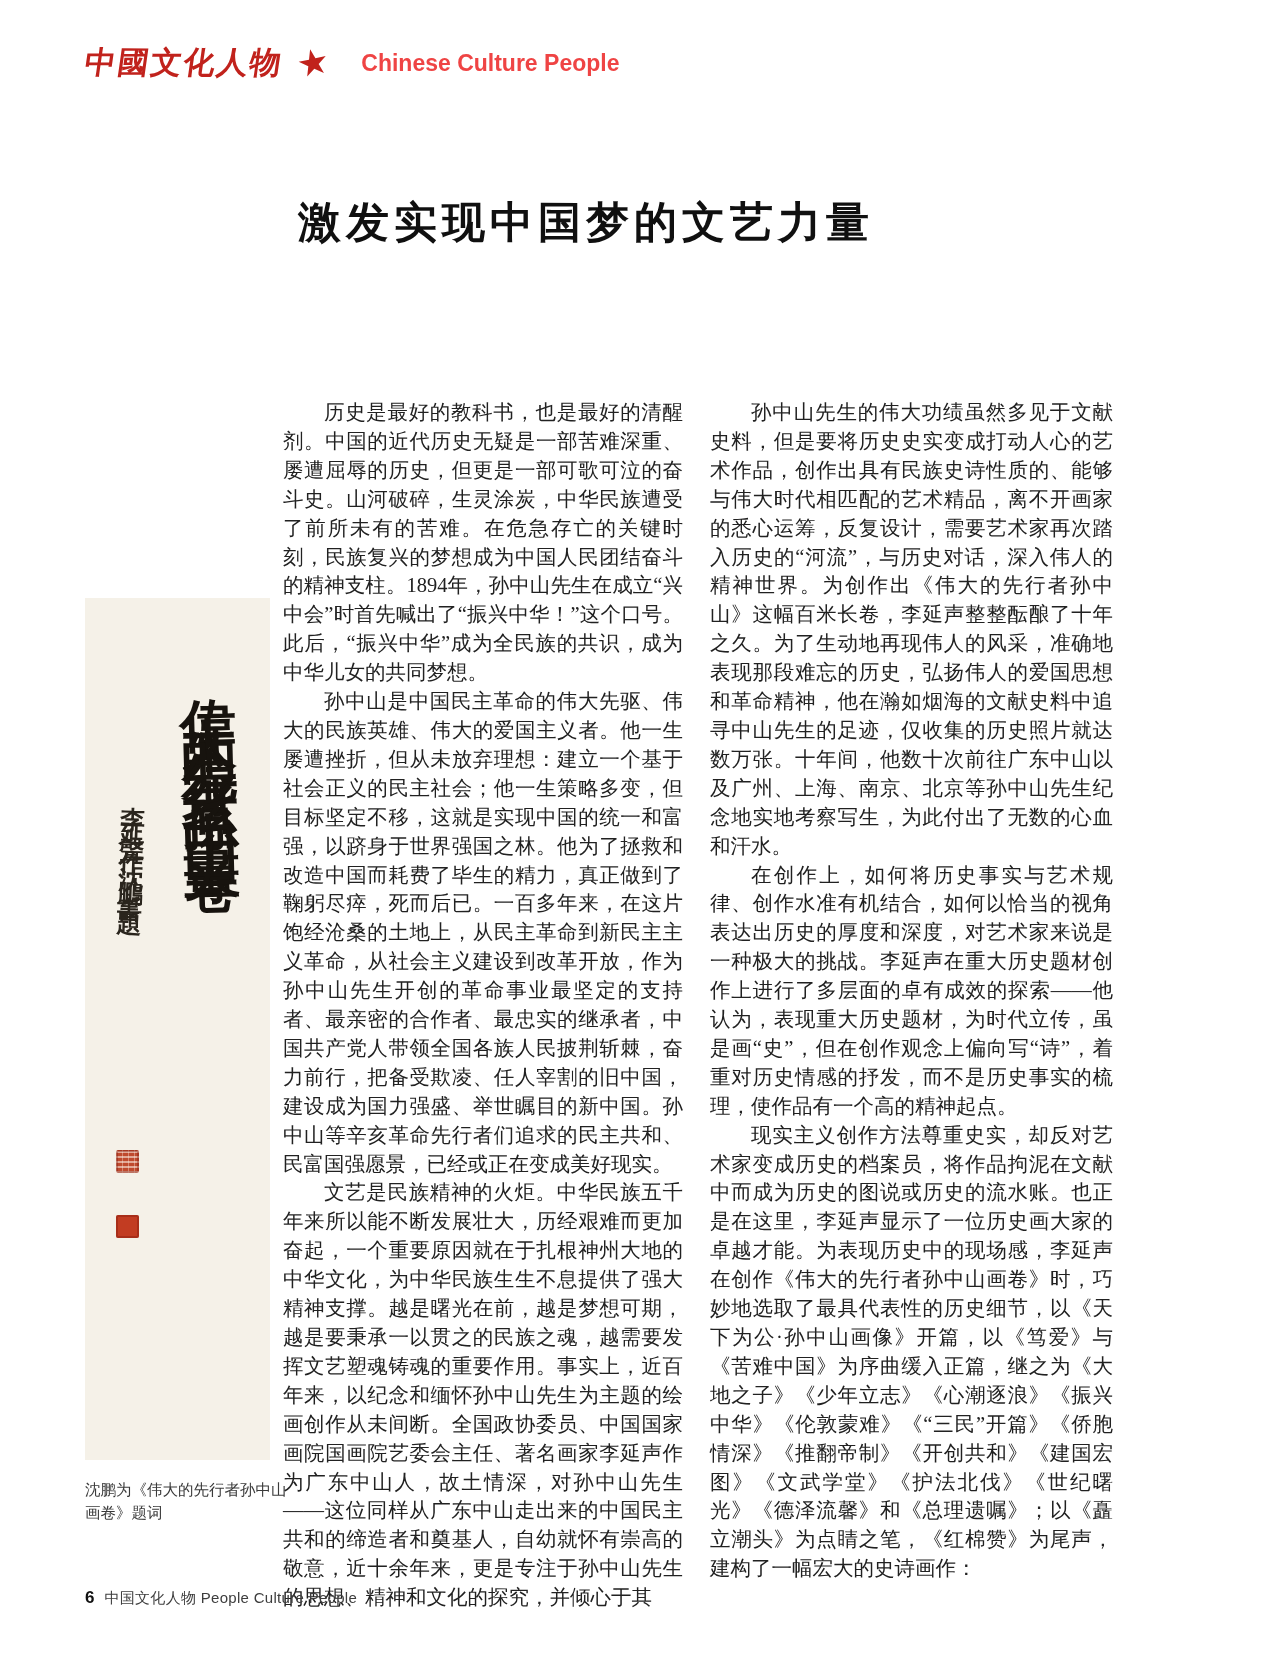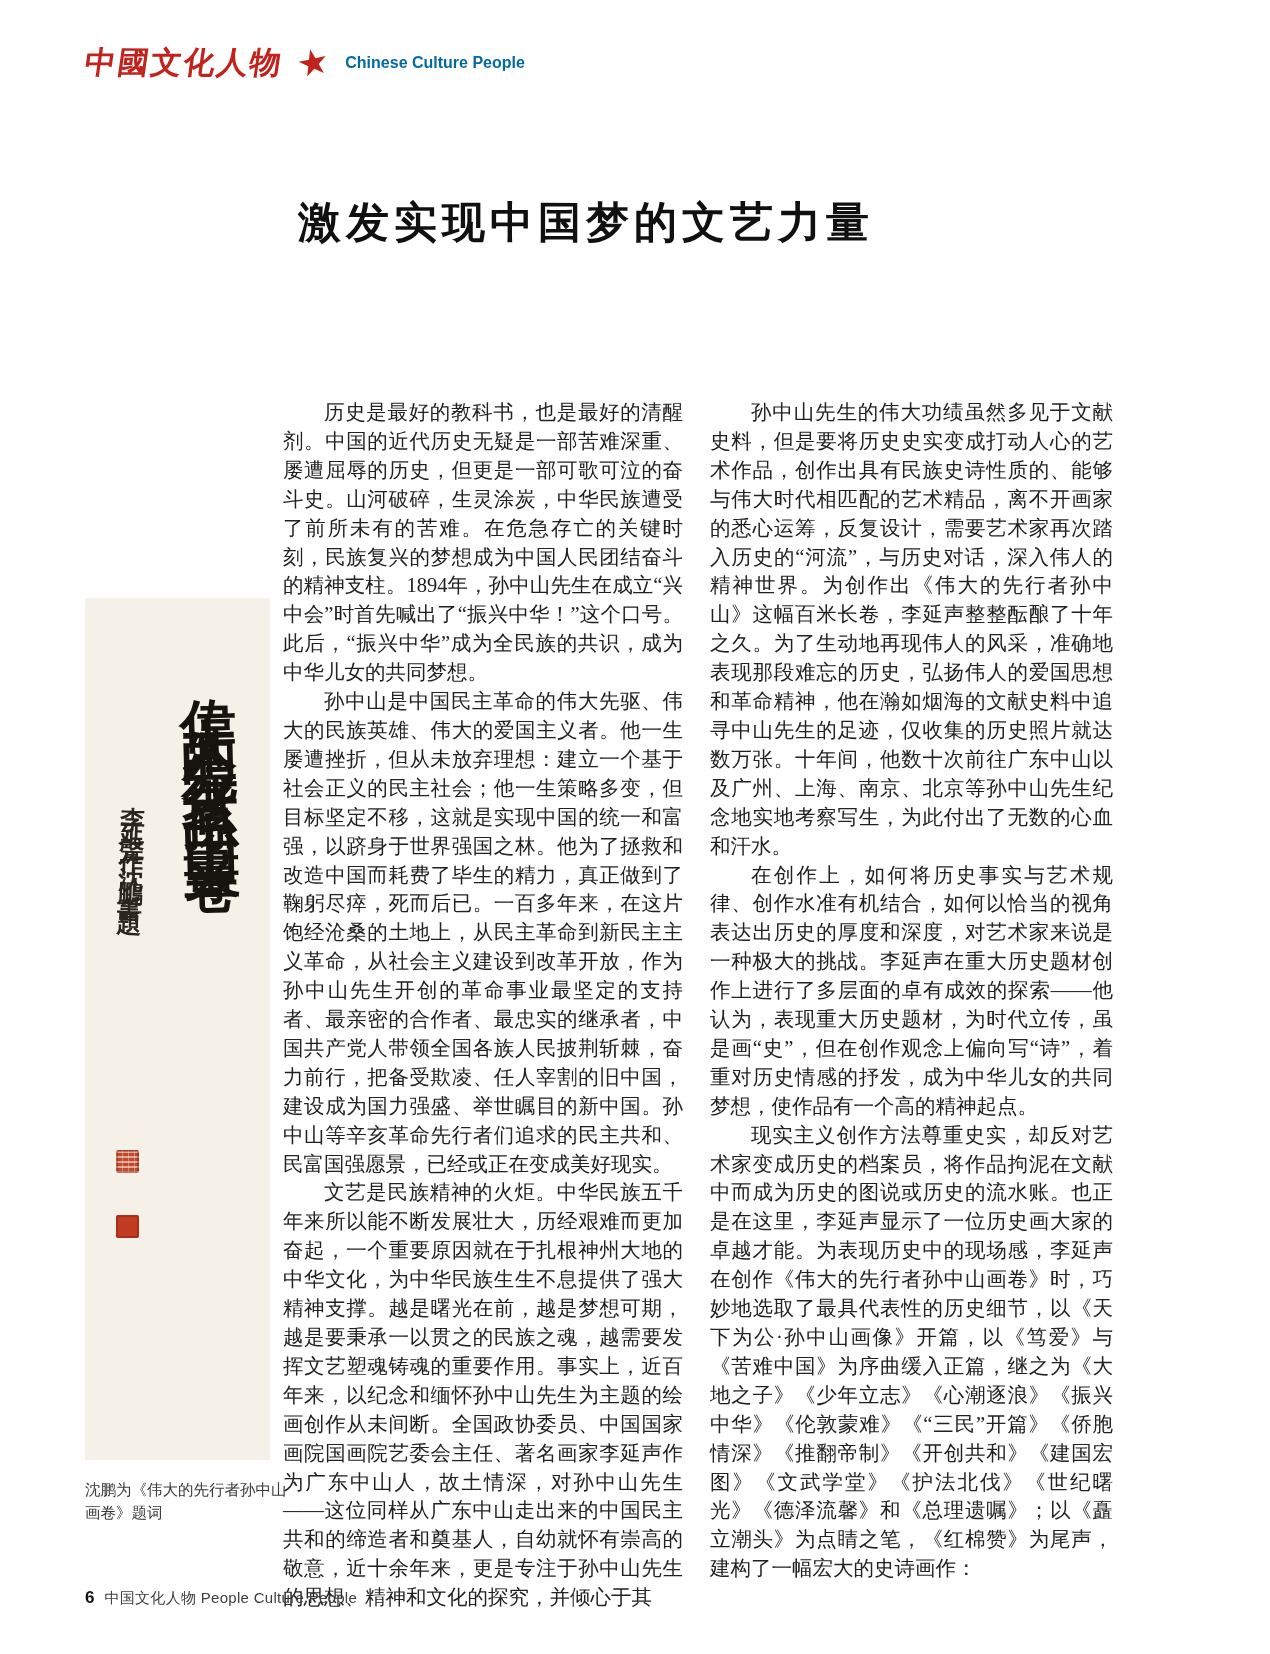--- a/index.html
+++ b/index.html
@@ -24,23 +24,23 @@
     letter-spacing:2px;
     font-family:"DejaVu Serif", serif;
     white-space:nowrap;
   }
   .logo-star{
     font-size:36px;color:#c1221c;line-height:1;
     transform:rotate(-12deg);
     margin-left:2px;
   }
   .logo-en{
-    font-size:16px;font-weight:700;color:#0369a1;
+    font-size:23px;font-weight:700;color:#ef4444;
     font-family:"Liberation Sans", sans-serif;
-    margin-left:4px;white-space:nowrap;
+    margin-left:20px;white-space:nowrap;
   }
   
   .title{
     position:absolute;left:298px;top:188px;width:640px;
     font-weight:700;color:#101010;
     font-size:43px;line-height:70px;
     font-family:"Liberation Serif", serif;
   }
   .title .t2{letter-spacing:5px;}
   
@@ -124,21 +124,21 @@
   <div class="cal-caption">沈鹏为《伟大的先行者孙中山画卷》题词</div>
 
   <div class="col col-left">
     <p>历史是最好的教科书，也是最好的清醒剂。中国的近代历史无疑是一部苦难深重、屡遭屈辱的历史，但更是一部可歌可泣的奋斗史。山河破碎，生灵涂炭，中华民族遭受了前所未有的苦难。在危急存亡的关键时刻，民族复兴的梦想成为中国人民团结奋斗的精神支柱。1894年，孙中山先生在成立“兴中会”时首先喊出了“振兴中华！”这个口号。此后，“振兴中华”成为全民族的共识，成为中华儿女的共同梦想。</p>
     <p>孙中山是中国民主革命的伟大先驱、伟大的民族英雄、伟大的爱国主义者。他一生屡遭挫折，但从未放弃理想：建立一个基于社会正义的民主社会；他一生策略多变，但目标坚定不移，这就是实现中国的统一和富强，以跻身于世界强国之林。他为了拯救和改造中国而耗费了毕生的精力，真正做到了鞠躬尽瘁，死而后已。一百多年来，在这片饱经沧桑的土地上，从民主革命到新民主主义革命，从社会主义建设到改革开放，作为孙中山先生开创的革命事业最坚定的支持者、最亲密的合作者、最忠实的继承者，中国共产党人带领全国各族人民披荆斩棘，奋力前行，把备受欺凌、任人宰割的旧中国，建设成为国力强盛、举世瞩目的新中国。孙中山等辛亥革命先行者们追求的民主共和、民富国强愿景，已经或正在变成美好现实。</p>
     <p>文艺是民族精神的火炬。中华民族五千年来所以能不断发展壮大，历经艰难而更加奋起，一个重要原因就在于扎根神州大地的中华文化，为中华民族生生不息提供了强大精神支撑。越是曙光在前，越是梦想可期，越是要秉承一以贯之的民族之魂，越需要发挥文艺塑魂铸魂的重要作用。事实上，近百年来，以纪念和缅怀孙中山先生为主题的绘画创作从未间断。全国政协委员、中国国家画院国画院艺委会主任、著名画家李延声作为广东中山人，故土情深，对孙中山先生——这位同样从广东中山走出来的中国民主共和的缔造者和奠基人，自幼就怀有崇高的敬意，近十余年来，更是专注于孙中山先生的思想、精神和文化的探究，并倾心于其</p>
   </div>
 
   <div class="col col-right">
     <p>孙中山先生的伟大功绩虽然多见于文献史料，但是要将历史史实变成打动人心的艺术作品，创作出具有民族史诗性质的、能够与伟大时代相匹配的艺术精品，离不开画家的悉心运筹，反复设计，需要艺术家再次踏入历史的“河流”，与历史对话，深入伟人的精神世界。为创作出《伟大的先行者孙中山》这幅百米长卷，李延声整整酝酿了十年之久。为了生动地再现伟人的风采，准确地表现那段难忘的历史，弘扬伟人的爱国思想和革命精神，他在瀚如烟海的文献史料中追寻中山先生的足迹，仅收集的历史照片就达数万张。十年间，他数十次前往广东中山以及广州、上海、南京、北京等孙中山先生纪念地实地考察写生，为此付出了无数的心血和汗水。</p>
-    <p>在创作上，如何将历史事实与艺术规律、创作水准有机结合，如何以恰当的视角表达出历史的厚度和深度，对艺术家来说是一种极大的挑战。李延声在重大历史题材创作上进行了多层面的卓有成效的探索——他认为，表现重大历史题材，为时代立传，虽是画“史”，但在创作观念上偏向写“诗”，着重对历史情感的抒发，成为中华儿女的共同梦想，使作品有一个高的精神起点。</p>
+    <p>在创作上，如何将历史事实与艺术规律、创作水准有机结合，如何以恰当的视角表达出历史的厚度和深度，对艺术家来说是一种极大的挑战。李延声在重大历史题材创作上进行了多层面的卓有成效的探索——他认为，表现重大历史题材，为时代立传，虽是画“史”，但在创作观念上偏向写“诗”，着重对历史情感的抒发，而不是历史事实的梳理，使作品有一个高的精神起点。</p>
     <p>现实主义创作方法尊重史实，却反对艺术家变成历史的档案员，将作品拘泥在文献中而成为历史的图说或历史的流水账。也正是在这里，李延声显示了一位历史画大家的卓越才能。为表现历史中的现场感，李延声在创作《伟大的先行者孙中山画卷》时，巧妙地选取了最具代表性的历史细节，以《天下为公·孙中山画像》开篇，以《笃爱》与《苦难中国》为序曲缓入正篇，继之为《大地之子》《少年立志》《心潮逐浪》《振兴中华》《伦敦蒙难》《“三民”开篇》《侨胞情深》《推翻帝制》《开创共和》《建国宏图》《文武学堂》《护法北伐》《世纪曙光》《德泽流馨》和《总理遗嘱》；以《矗立潮头》为点睛之笔，《红棉赞》为尾声，建构了一幅宏大的史诗画作：</p>
   </div>
 
   <div class="footer">
     <span class="page-num">6</span>
     <span class="footer-label">中国文化人物 People Culture People</span>
   </div>
 
 </div>
 

